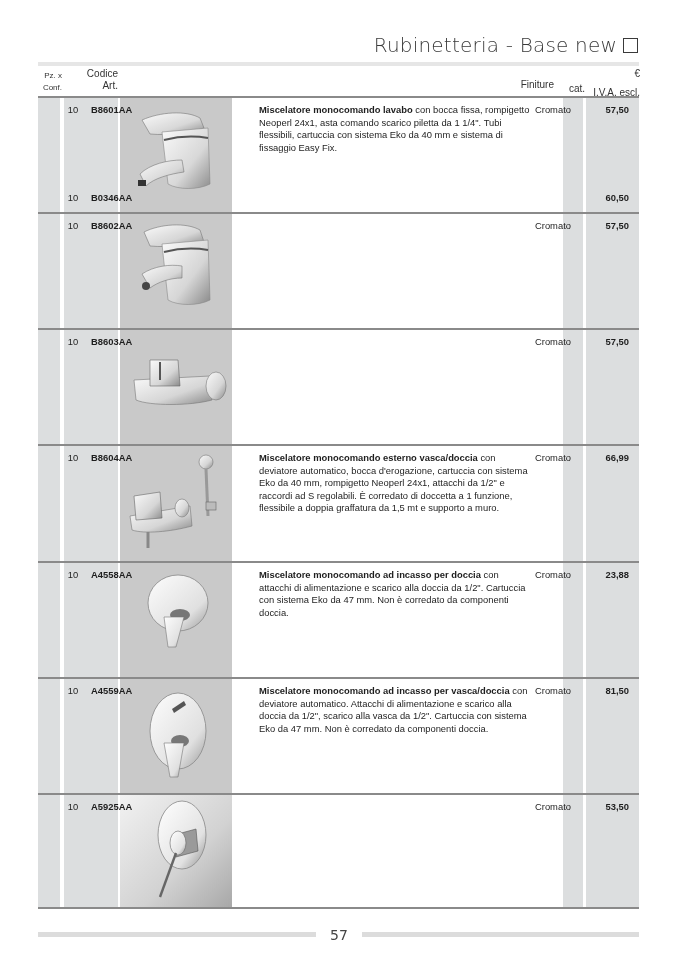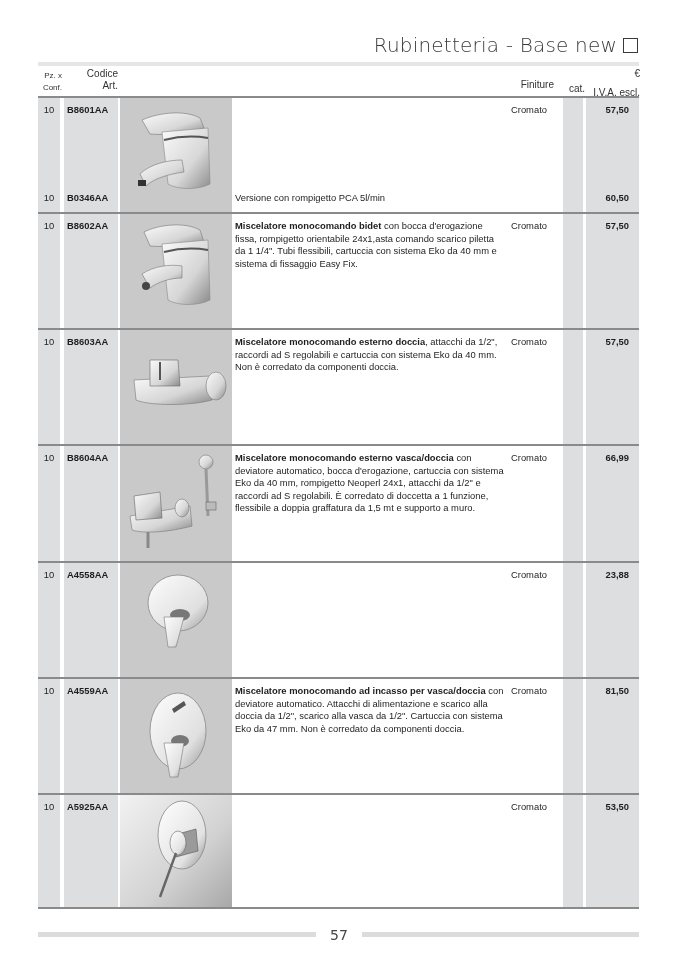--- a/index.html
+++ b/index.html
@@ -13,21 +13,21 @@
 
   .table { position: absolute; left: 38px; top: 96px; width: 601px; }
   .row { position: relative; border-top: 2px solid #8a8a8a; }
   .row:last-child { border-bottom: 2px solid #8a8a8a; }
   .c { position: absolute; top: 0; bottom: 0; }
   .c-qty { left: 0; width: 22px; background: #dcdedf; }
   .c-code { left: 26px; width: 54px; background: #dcdedf; }
   .c-img { left: 82px; width: 112px; background: #c9c9c9; overflow: hidden; }
   .c-cat { left: 525px; width: 20px; background: #dcdedf; }
   .c-price { left: 548px; width: 53px; background: #dcdedf; }
-  .txt { position: absolute; font-size: 9.4px; line-height: 12.6px; }
+  .txt { position: absolute; font-size: 9.4px; line-height: 12.6px; margin-left: 24px; }
   .qty { left: 0; width: 22px; text-align: center; }
   .code { left: 29px; font-weight: bold; }
   .desc { left: 197px; width: 272px; }
   .desc b { font-weight: bold; }
   .fin { left: 473px; }
   .price { right: 10px; font-weight: bold; text-align: right; }
 
   .footer-bar { position: absolute; top: 932px; height: 5px; background: #dcdcdc; }
   .page-num { position: absolute; top: 927px; left: 318px; width: 42px; text-align: center; font-family: "DejaVu Sans", sans-serif; font-size: 14px; color: #444; }
   svg { display: block; }
@@ -71,25 +71,25 @@
         <path d="M42 34 L88 30 L90 86 C78 92 58 92 48 86 Z" fill="url(#g1)" stroke="#888" stroke-width="0.6"></path>
         <path d="M20 76 C30 66 48 62 62 62 L64 74 C50 76 34 80 26 88 Z" fill="url(#g1)" stroke="#777" stroke-width="0.6"></path>
         <rect x="18" y="82" width="8" height="6" fill="#333"></rect>
         <path d="M44 42 C60 38 76 38 88 40" stroke="#555" stroke-width="2" fill="none"></path>
       </svg>
     </div>
     <div class="c c-cat"></div>
     <div class="c c-price"></div>
     <div class="txt qty" style="top:6px;">10</div>
     <div class="txt code" style="top:6px;">B8601AA</div>
+    <div class="txt desc" style="top:6px;"><b>Miscelatore monocomando lavabo</b><span> con bocca fissa, rompigetto Neoperl 24x1, asta comando scarico piletta da 1 1/4". Tubi flessibili, cartuccia con sistema Eko da 40 mm e sistema di fissaggio Easy Fix.</span></div>
     <div class="txt fin" style="top:6px;">Cromato</div>
     <div class="txt price" style="top:6px;">57,50</div>
     <div class="txt qty" style="top:94px;">10</div>
     <div class="txt code" style="top:94px;">B0346AA</div>
-    <div class="txt desc" style="top:94px;">Versione con rompigetto PCA 5l/min</div>
     <div class="txt price" style="top:94px;">60,50</div>
   </div>
 
   <div class="row" style="height:114px;">
     <div class="c c-qty"></div>
     <div class="c c-code"></div>
     <div class="c c-img">
       <svg width="112" height="114" viewBox="0 0 112 114">
         <defs>
             <linearGradient id="g2" x1="0" y1="0" x2="1" y2="1">
@@ -102,21 +102,20 @@
         <path d="M42 30 L88 26 L90 86 C78 92 58 92 48 86 Z" fill="url(#g2)" stroke="#888" stroke-width="0.6"></path>
         <path d="M22 60 C34 52 50 50 62 52 L62 64 C50 64 38 68 30 74 Z" fill="url(#g2)" stroke="#777" stroke-width="0.6"></path>
         <circle cx="26" cy="72" r="4" fill="#444"></circle>
         <path d="M44 38 C60 34 76 34 88 36" stroke="#555" stroke-width="2" fill="none"></path>
       </svg>
     </div>
     <div class="c c-cat"></div>
     <div class="c c-price"></div>
     <div class="txt qty" style="top:6px;">10</div>
     <div class="txt code" style="top:6px;">B8602AA</div>
-    <div class="txt desc" style="top:6px;"><b>Miscelatore monocomando bidet</b><span> con bocca d'erogazione fissa, rompigetto orientabile 24x1,asta comando scarico piletta da 1 1/4". Tubi flessibili, cartuccia con sistema Eko da 40 mm e sistema di fissaggio Easy Fix.</span></div>
     <div class="txt fin" style="top:6px;">Cromato</div>
     <div class="txt price" style="top:6px;">57,50</div>
   </div>
 
   <div class="row" style="height:114px;">
     <div class="c c-qty"></div>
     <div class="c c-code"></div>
     <div class="c c-img">
       <svg width="112" height="114" viewBox="0 0 112 114">
         <defs>
@@ -129,21 +128,20 @@
         <path d="M14 50 L90 46 L92 70 C70 76 30 76 16 70 Z" fill="url(#g3)" stroke="#777" stroke-width="0.6"></path>
         <path d="M30 30 L58 30 L60 56 L30 56 Z" fill="url(#g3)" stroke="#666" stroke-width="0.6"></path>
         <ellipse cx="96" cy="56" rx="10" ry="14" fill="url(#g3)" stroke="#777" stroke-width="0.6"></ellipse>
         <path d="M40 32 L40 50" stroke="#555" stroke-width="2"></path>
       </svg>
     </div>
     <div class="c c-cat"></div>
     <div class="c c-price"></div>
     <div class="txt qty" style="top:6px;">10</div>
     <div class="txt code" style="top:6px;">B8603AA</div>
-    <div class="txt desc" style="top:6px;"><b>Miscelatore monocomando esterno doccia</b><span>, attacchi da 1/2", raccordi ad S regolabili e cartuccia con sistema Eko da 40 mm. Non è corredato da componenti doccia.</span></div>
     <div class="txt fin" style="top:6px;">Cromato</div>
     <div class="txt price" style="top:6px;">57,50</div>
   </div>
 
   <div class="row" style="height:115px;">
     <div class="c c-qty"></div>
     <div class="c c-code"></div>
     <div class="c c-img">
       <svg width="112" height="115" viewBox="0 0 112 115">
         <defs>
@@ -185,20 +183,21 @@
           </defs>
         <ellipse cx="58" cy="40" rx="30" ry="28" fill="url(#g5)" stroke="#888" stroke-width="0.8"></ellipse>
         <ellipse cx="60" cy="52" rx="10" ry="6" fill="#777"></ellipse>
         <path d="M44 54 L64 54 L56 84 L48 84 Z" fill="url(#g5)" stroke="#777" stroke-width="0.6"></path>
       </svg>
     </div>
     <div class="c c-cat"></div>
     <div class="c c-price"></div>
     <div class="txt qty" style="top:6px;">10</div>
     <div class="txt code" style="top:6px;">A4558AA</div>
+    <div class="txt desc" style="top:6px;"><b>Miscelatore monocomando ad incasso per doccia</b><span> con attacchi di alimentazione e scarico alla doccia da 1/2". Cartuccia con sistema Eko da 47 mm. Non è corredato da componenti doccia.</span></div>
     <div class="txt fin" style="top:6px;">Cromato</div>
     <div class="txt price" style="top:6px;">23,88</div>
   </div>
 
   <div class="row" style="height:114px;">
     <div class="c c-qty"></div>
     <div class="c c-code"></div>
     <div class="c c-img">
       <svg width="112" height="114" viewBox="0 0 112 114">
         <defs>

